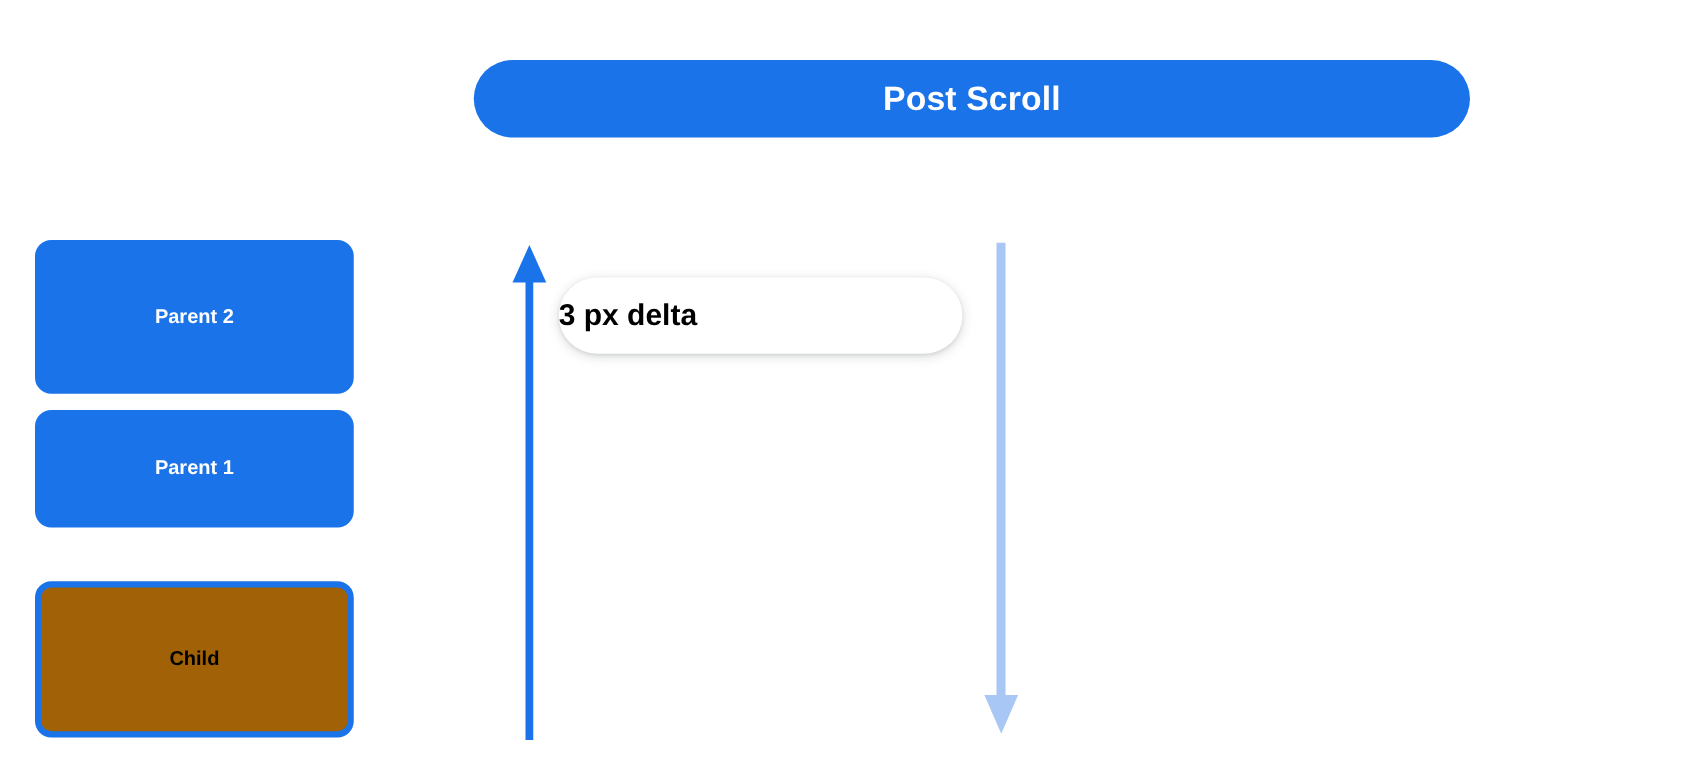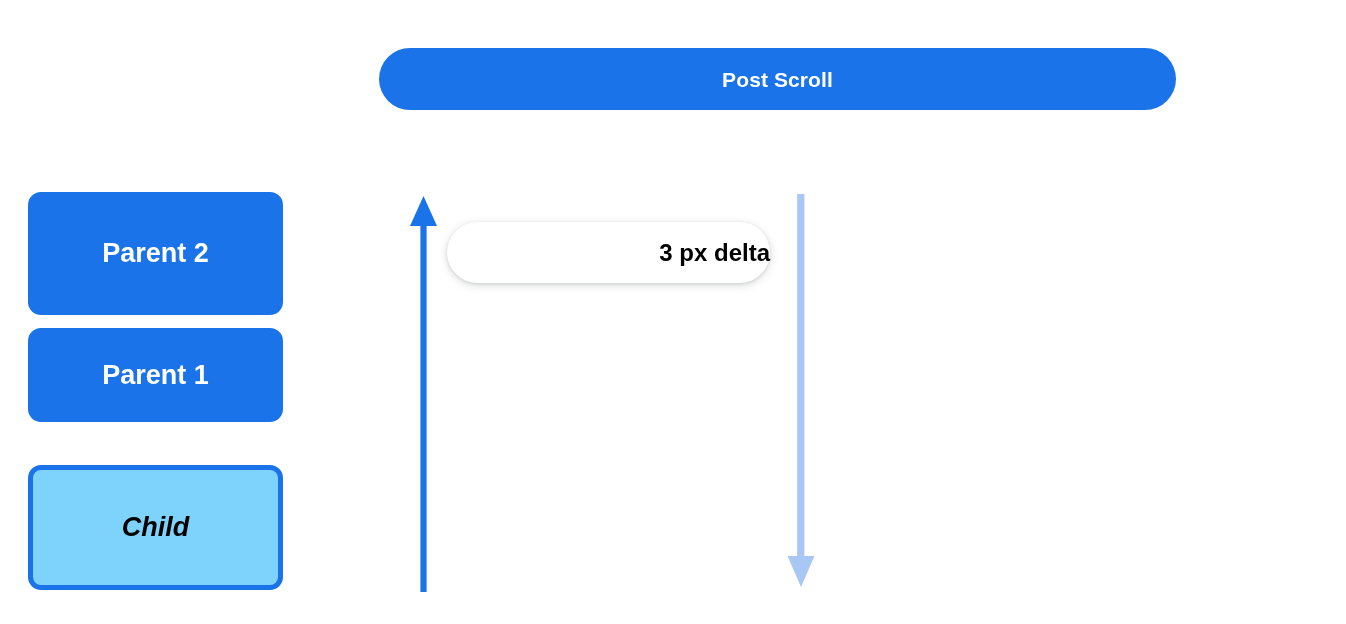--- a/index.html
+++ b/index.html
@@ -27,21 +27,21 @@
     width: 797px;
     height: 62px;
     background: var(--accent, #1a73e8);
     border-radius: 31px;
     display: flex;
     align-items: center;
     justify-content: center;
   }
   .header-banner-label {
     color: #ffffff;
-    font-size: 21px;
+    font-size: 27px;
     font-weight: bold;
     letter-spacing: 0.1px;
     line-height: 1;
   }
 
   
   .box-stack {
     position: absolute;
     left: 28px;
     top: 192px;
@@ -54,26 +54,25 @@
     border-radius: 13px;
     display: flex;
     align-items: center;
     justify-content: center;
     box-sizing: border-box;
   }
   .stack-box.filled {
     background: var(--accent, #1a73e8);
   }
   .stack-box.outlined {
-    background: #7dd3fc;
+    background: #a16207;
     border: 5px solid var(--accent, #1a73e8);
-    font-style: italic;
   }
   .stack-box-label {
-    font-size: 27px;
+    font-size: 16px;
     font-weight: bold;
     line-height: 1;
   }
   .stack-box.filled .stack-box-label { color: #ffffff; }
   .stack-box.outlined .stack-box-label { color: #000000; }
 
   #box-parent2 { top: 0px;   height: 123px; }
   #box-parent1 { top: 136px; height: 94px; }
   #box-child   { top: 273px; height: 125px; }
 
@@ -92,21 +91,21 @@
     top: 194px;
     width: 32px;
     height: 394px;
   }
 
   
   .pill {
     position: absolute;
     display: flex;
     align-items: center;
-    justify-content: flex-end;
+    justify-content: flex-start;
     box-sizing: border-box;
   }
   .pill-label {
     font-size: 24px;
     font-weight: bold;
     line-height: 1;
   }
   #pill-delta {
     left: 447px;
     top: 222px;

